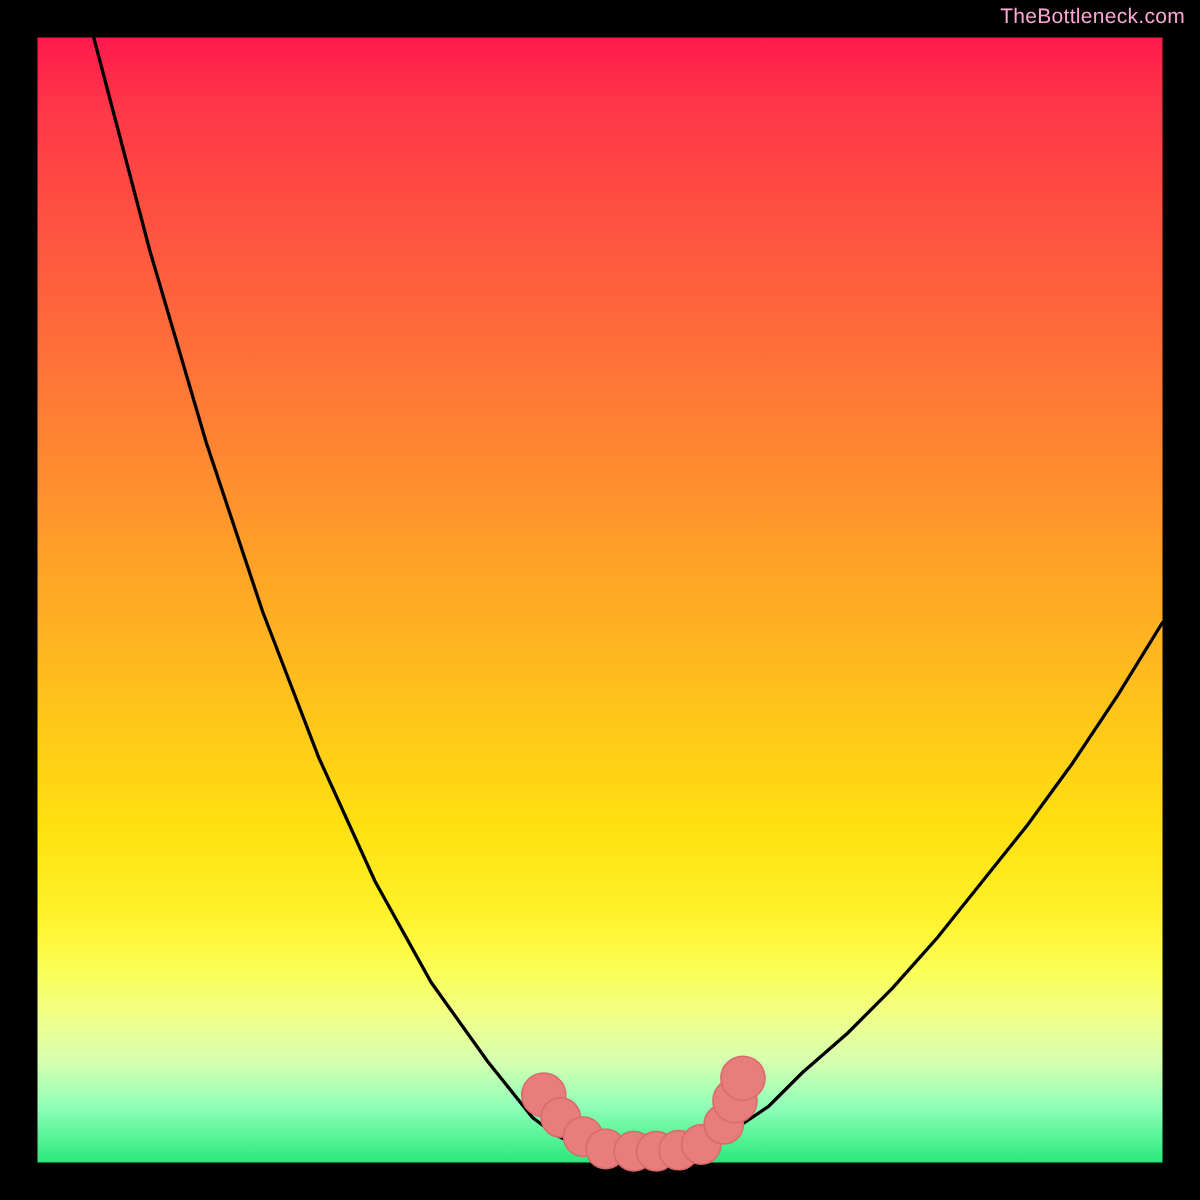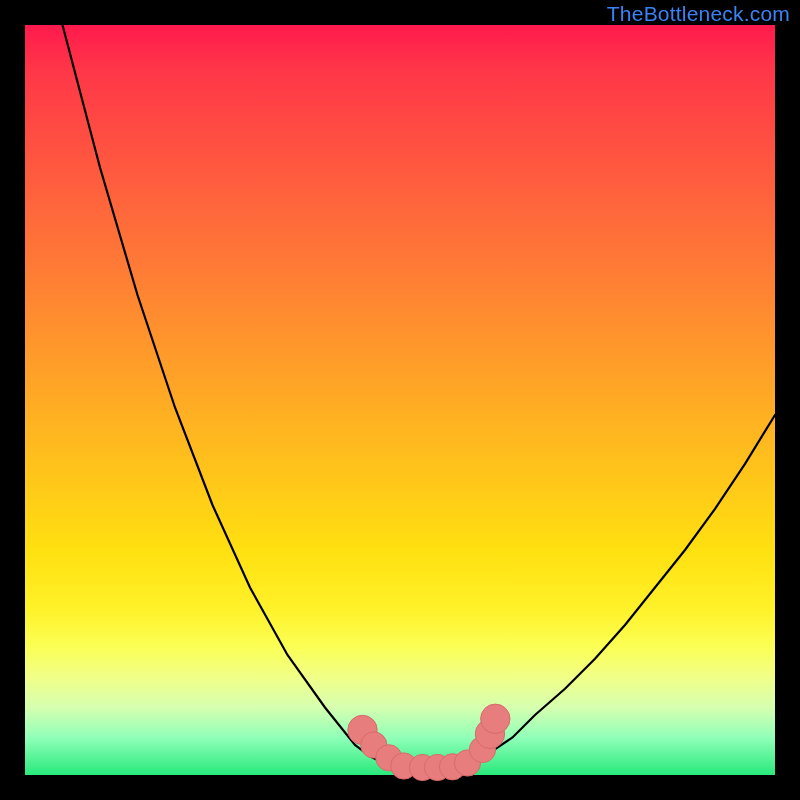--- a/index.html
+++ b/index.html
@@ -39,22 +39,22 @@
       #f0ff88 87%,
       #d6ffb0 91%,
       #90ffb8 95%,
       #28e97c 100%
     );
   }
   .watermark {
     position: absolute;
     top: 2px;
     right: 10px;
-    color: #3b82f6;
-    font-size: 21px;
+    color: #f9a8d4;
+    font-size: 14px;
     letter-spacing: 0.2px;
     user-select: none;
   }
   svg.curve {
     position: absolute;
     left: 0;
     top: 0;
     width: 750px;
     height: 750px;
     overflow: visible;

